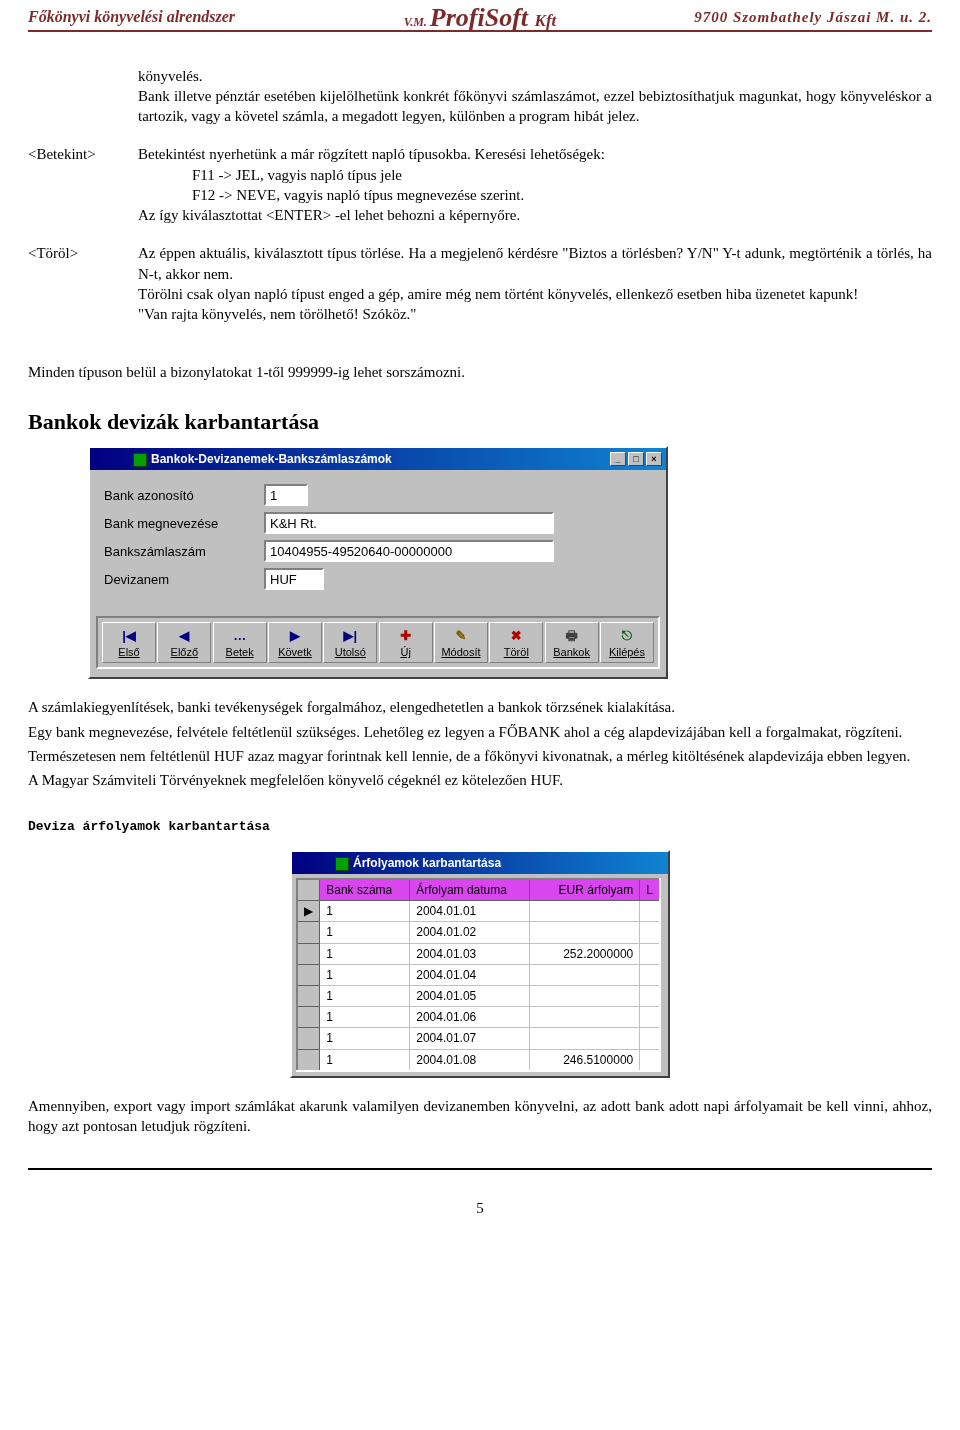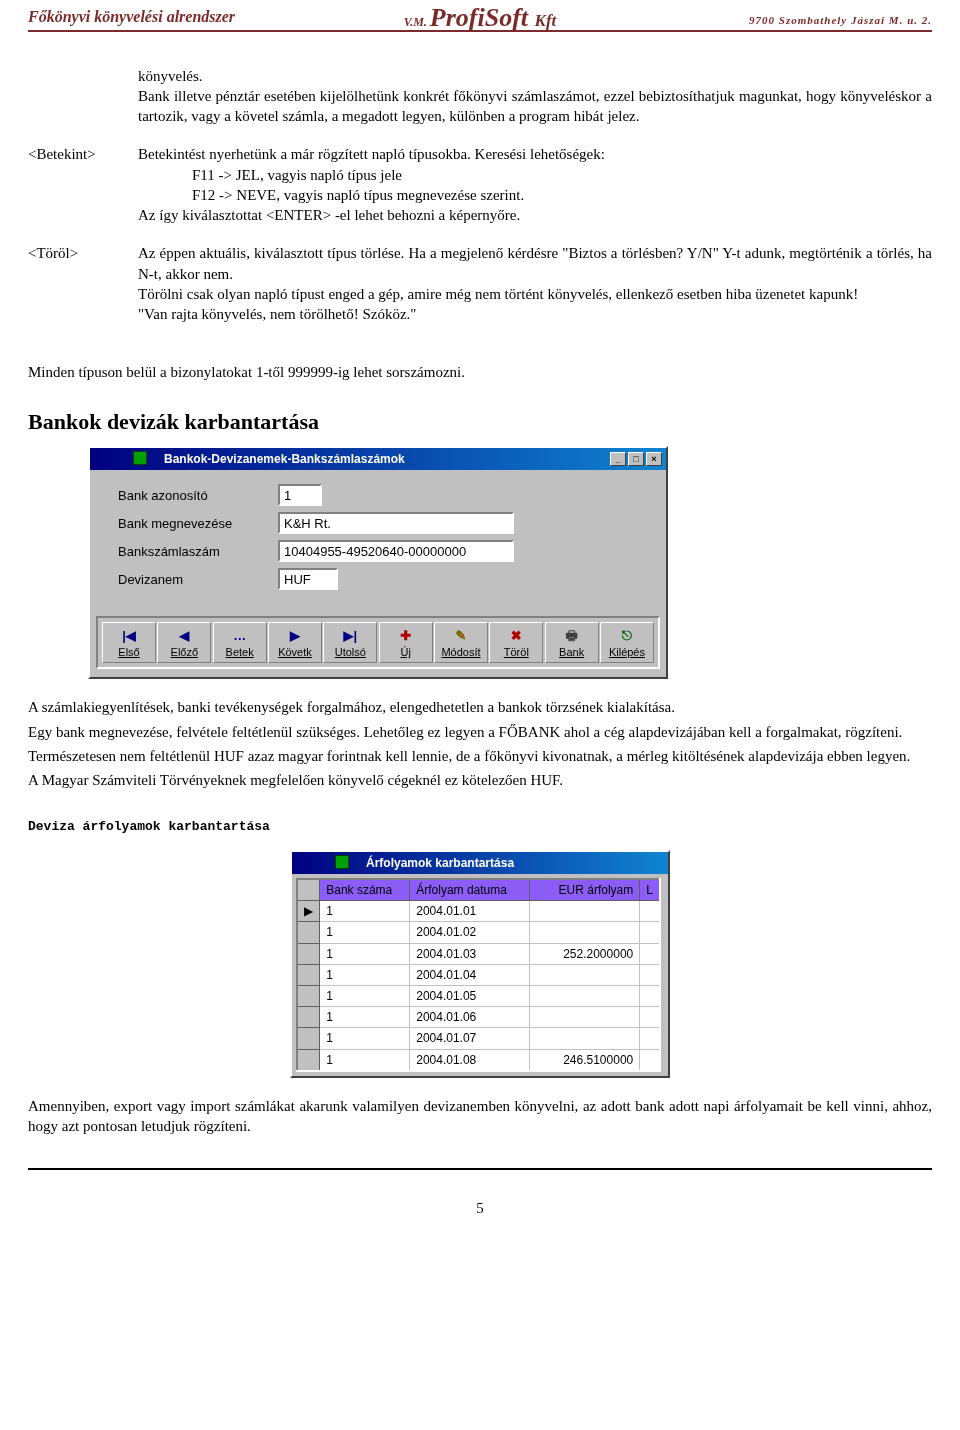--- a/index.html
+++ b/index.html
@@ -24,21 +24,21 @@
   .hdr-row {
     display: flex;
     justify-content: space-between;
     align-items: flex-end;
     font-style: italic;
     font-weight: bold;
     color: #7b2b2b;
     text-align: center;
   }
   .hdr-left { font-size: 16px; }
-  .hdr-right { font-size: 11px; letter-spacing: 1px; margin-left: 48px; }
+  .hdr-right { font-size: 15px; letter-spacing: 1px; margin-left: 48px; }
   .hdr-company {
     position: absolute;
     left: 0; right: 0; top: 0;
     text-align: center;
     color: #7b2b2b;
     font-style: italic;
     white-space: nowrap;
   }
   .hdr-company .vm { font-weight: bold; font-size: 12px; }
   .hdr-company .profi { font-weight: bold; font-size: 26px; }
@@ -109,60 +109,60 @@
   }
   .titlebar {
     background: linear-gradient(to right, #000080, #1084d0);
     color: #fff;
     font-weight: bold;
     padding: 3px 4px;
     display: flex;
     align-items: center;
     justify-content: space-between;
   }
-  .titlebar .t-left { display: flex; align-items: flex-start; gap: 17px; padding-left: 39px; }
+  .titlebar .t-left { display: flex; align-items: flex-end; gap: 4px; padding-left: 39px; }
   .title-icon {
     width: 14px; height: 14px;
     background: #00a000;
     border: 1px solid #004000;
   }
   .win-buttons { display: flex; gap: 2px; }
   .win-btn {
     width: 16px; height: 14px;
     background: #c0c0c0;
     border: 1px solid #fff;
     border-right-color: #404040;
     border-bottom-color: #404040;
     font-size: 9px;
     line-height: 12px;
     text-align: center;
     font-weight: bold;
     color: #000;
   }
-  .form-body { padding: 14px 14px 10px 28px; }
+  .form-body { padding: 14px 14px 10px 14px; }
   .form-row {
     display: flex;
     align-items: center;
     margin-bottom: 6px;
   }
   .form-label {
     width: 160px;
     font-size: 13px;
   }
   .sunken {
     background: #fff;
     border: 2px solid #808080;
     border-right-color: #fff;
     border-bottom-color: #fff;
     padding: 2px 4px;
     font-size: 13px;
     height: 22px;
   }
   .sunken.narrow { width: 44px; }
-  .sunken.wide { width: 236px; }
+  .sunken.wide { width: 290px; }
 
   .toolbar {
     display: flex;
     gap: 0;
     margin: 10px 6px 8px 6px;
     border: 2px solid #808080;
     border-right-color: #fff;
     border-bottom-color: #fff;
     padding: 4px;
     justify-content: space-between;
@@ -202,21 +202,21 @@
   }
   .grid-row { display: table-row; }
   .grid-cell {
     display: table-cell;
     border: 1px solid #c0c0c0;
     padding: 2px 6px;
     height: 20px;
     vertical-align: middle;
   }
   .grid-head .grid-cell {
-    background: #8b5cf6;
+    background: #d946ef;
     border: 1px solid #fff;
     border-right-color: #606060;
     border-bottom-color: #606060;
     font-weight: normal;
   }
   .grid .c0 { width: 18px; background: #c0c0c0; border: 1px solid #fff; border-right-color:#606060; border-bottom-color:#606060; }
   .grid .c1 { width: 90px; }
   .grid .c2 { width: 120px; }
   .grid .c3 { width: 110px; text-align: right; }
   .grid .c4 { width: 14px; }
@@ -334,21 +334,21 @@
         <div class="tbtn">
           <div class="tbtn-icon" style="color:#806000;">✎</div>
           <div class="tbtn-label"><span class="ul">Módosít</span></div>
         </div>
         <div class="tbtn">
           <div class="tbtn-icon" style="color:#b00000;">✖</div>
           <div class="tbtn-label"><span class="ul">Töröl</span></div>
         </div>
         <div class="tbtn">
           <div class="tbtn-icon" style="color:#404040;">🖶</div>
-          <div class="tbtn-label"><span class="ul">Bank</span></div>
+          <div class="tbtn-label"><span class="ul">Bankok</span></div>
         </div>
         <div class="tbtn">
           <div class="tbtn-icon" style="color:#006000;">⎋</div>
           <div class="tbtn-label"><span class="ul">Kilépés</span></div>
         </div>
       </div>
     </div>
   </div>
 
   <div class="para">A számlakiegyenlítések, banki tevékenységek forgalmához, elengedhetetlen a bankok törzsének kialakítása.</div>

